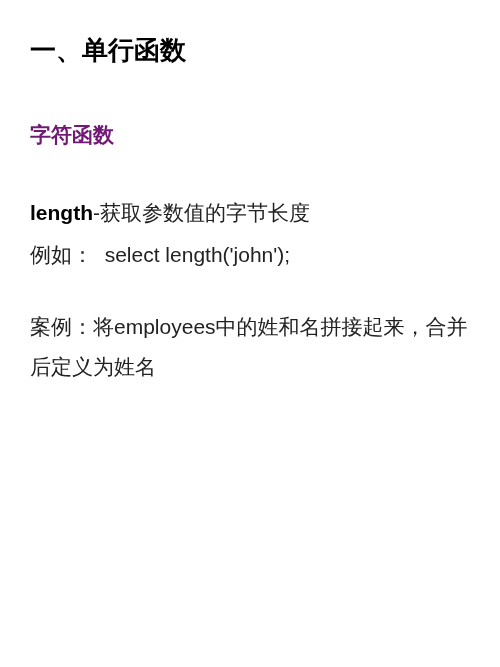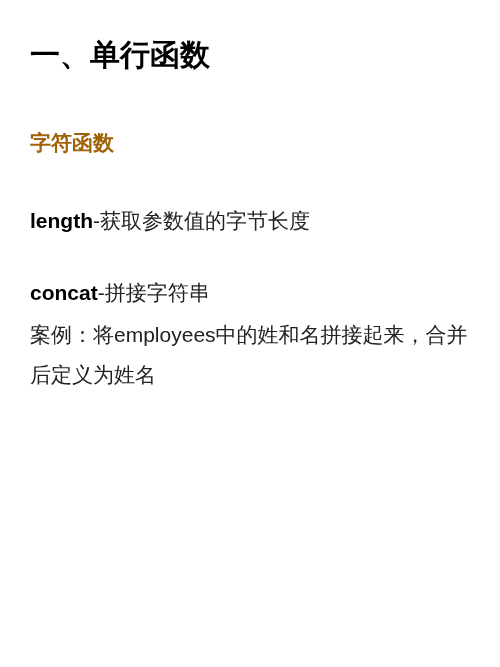--- a/index.html
+++ b/index.html
@@ -12,28 +12,28 @@
     height: 667px;
     background: #ffffff;
     font-family: "PingFang SC", "Hiragino Sans GB", "Microsoft YaHei", -apple-system, BlinkMacSystemFont, Arial, sans-serif;
     font-size: 21px;
     line-height: 1.9;
     color: #1f1f1f;
     padding: 26px 30px 20px 30px;
   }
   .h1 {
     font-weight: 700;
-    font-size: 30px;
+    font-size: 26px;
     color: #000000;
     margin-bottom: 40px;
   }
   .h2 {
     font-weight: 700;
     font-size: 21px;
-    color: #a16207;
+    color: #701a75;
     margin-bottom: 38px;
   }
   .block {
     margin-bottom: 32px;
   }
   .p {
     font-size: 21px;
     color: #222;
     margin-bottom: 2px;
   }
@@ -46,22 +46,22 @@
 <body>
 
 <h1 class="h1">一、单行函数</h1>
 
 <h2 class="h2">字符函数</h2>
 
 <div class="block">
   <p class="p">
     <span class="b">length</span><span>-获取参数值的字节长度</span>
   </p>
+  <p class="p">
+    <span>例如：</span>&nbsp;&nbsp;<span>select length('john');</span>
+  </p>
 </div>
 
 <div class="block">
-  <p class="p">
-    <span class="b">concat</span><span>-拼接字符串</span>
-  </p>
   <p class="p">
     <span>案例：</span><span>将employees中的姓和名拼接起来，合并后定义为姓名</span>
   </p>
 </div>
 
 </body></html>

